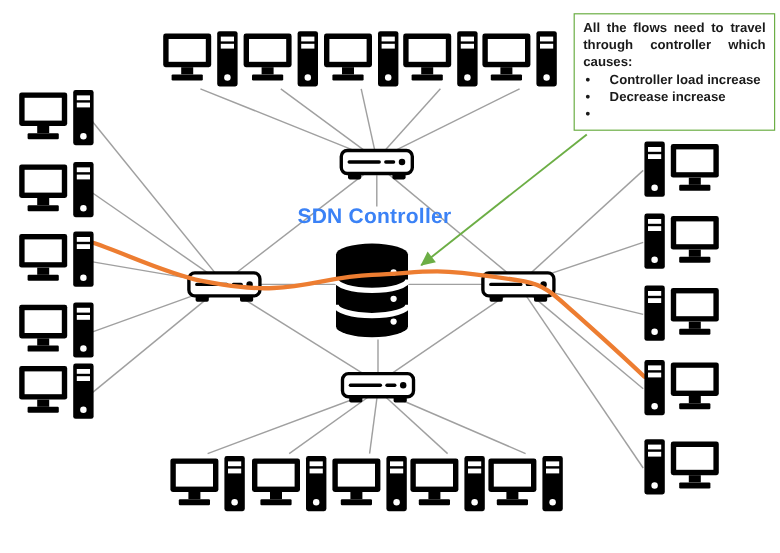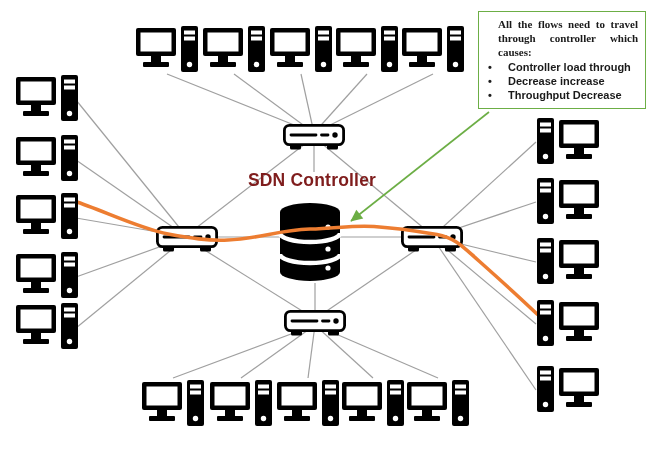--- a/index.html
+++ b/index.html
@@ -3,30 +3,30 @@
 <meta charset="utf-8">
 <style>
   html,body{margin:0;padding:0;background:#fff;}
   .stage{
     position:relative;width:650px;height:461px;background:#fff;overflow:hidden;
     font-family:"Liberation Sans", sans-serif;
   }
   svg{position:absolute;left:0;top:0;}
   .controller-label{
     position:absolute;left:230px;top:170px;width:164px;
-    text-align:center;font-size:17.5px;font-weight:bold;color:#7f1d1d;
+    text-align:center;font-size:17.5px;font-weight:bold;color:#3b82f6;
     letter-spacing:0.2px;
   }
   .annotation-box{
     position:absolute;left:478px;top:11px;width:168px;box-sizing:border-box;
     border:1.8px solid #6CAE45;background:#fff;
     padding:5px 7px 6px 7px;
     font-size:11px;font-weight:bold;color:#1a1a1a;line-height:14px;
   }
-  .annotation-text{margin:0 0 1px 12px;text-align:justify;font-family:Liberation Serif, serif;}
+  .annotation-text{margin:0 0 1px 0;text-align:justify;}
   .bullet-row{display:flex;margin:0;}
   .bullet{width:20px;flex:0 0 20px;text-align:left;padding-left:2px;}
 </style>
 </head>
 <body>
 
 <div class="stage">
 
   <svg width="650" height="461" viewBox="0 0 650 461">
     <defs>
@@ -142,25 +142,24 @@
       <use href="#pc" transform="translate(407,380)"></use>
     </g>
   </svg>
 
   <div class="controller-label">SDN Controller</div>
 
   <div class="annotation-box">
     <p class="annotation-text">All the flows need to travel through controller which causes:</p>
     <div class="bullet-row">
       <span class="bullet">•</span>
-      <span>Controller load through</span>
+      <span>Controller load increase</span>
     </div>
     <div class="bullet-row">
       <span class="bullet">•</span>
       <span>Decrease increase</span>
     </div>
     <div class="bullet-row">
       <span class="bullet">•</span>
-      <span>Throughput Decrease</span>
     </div>
   </div>
 
 </div>
 
 </body></html>

